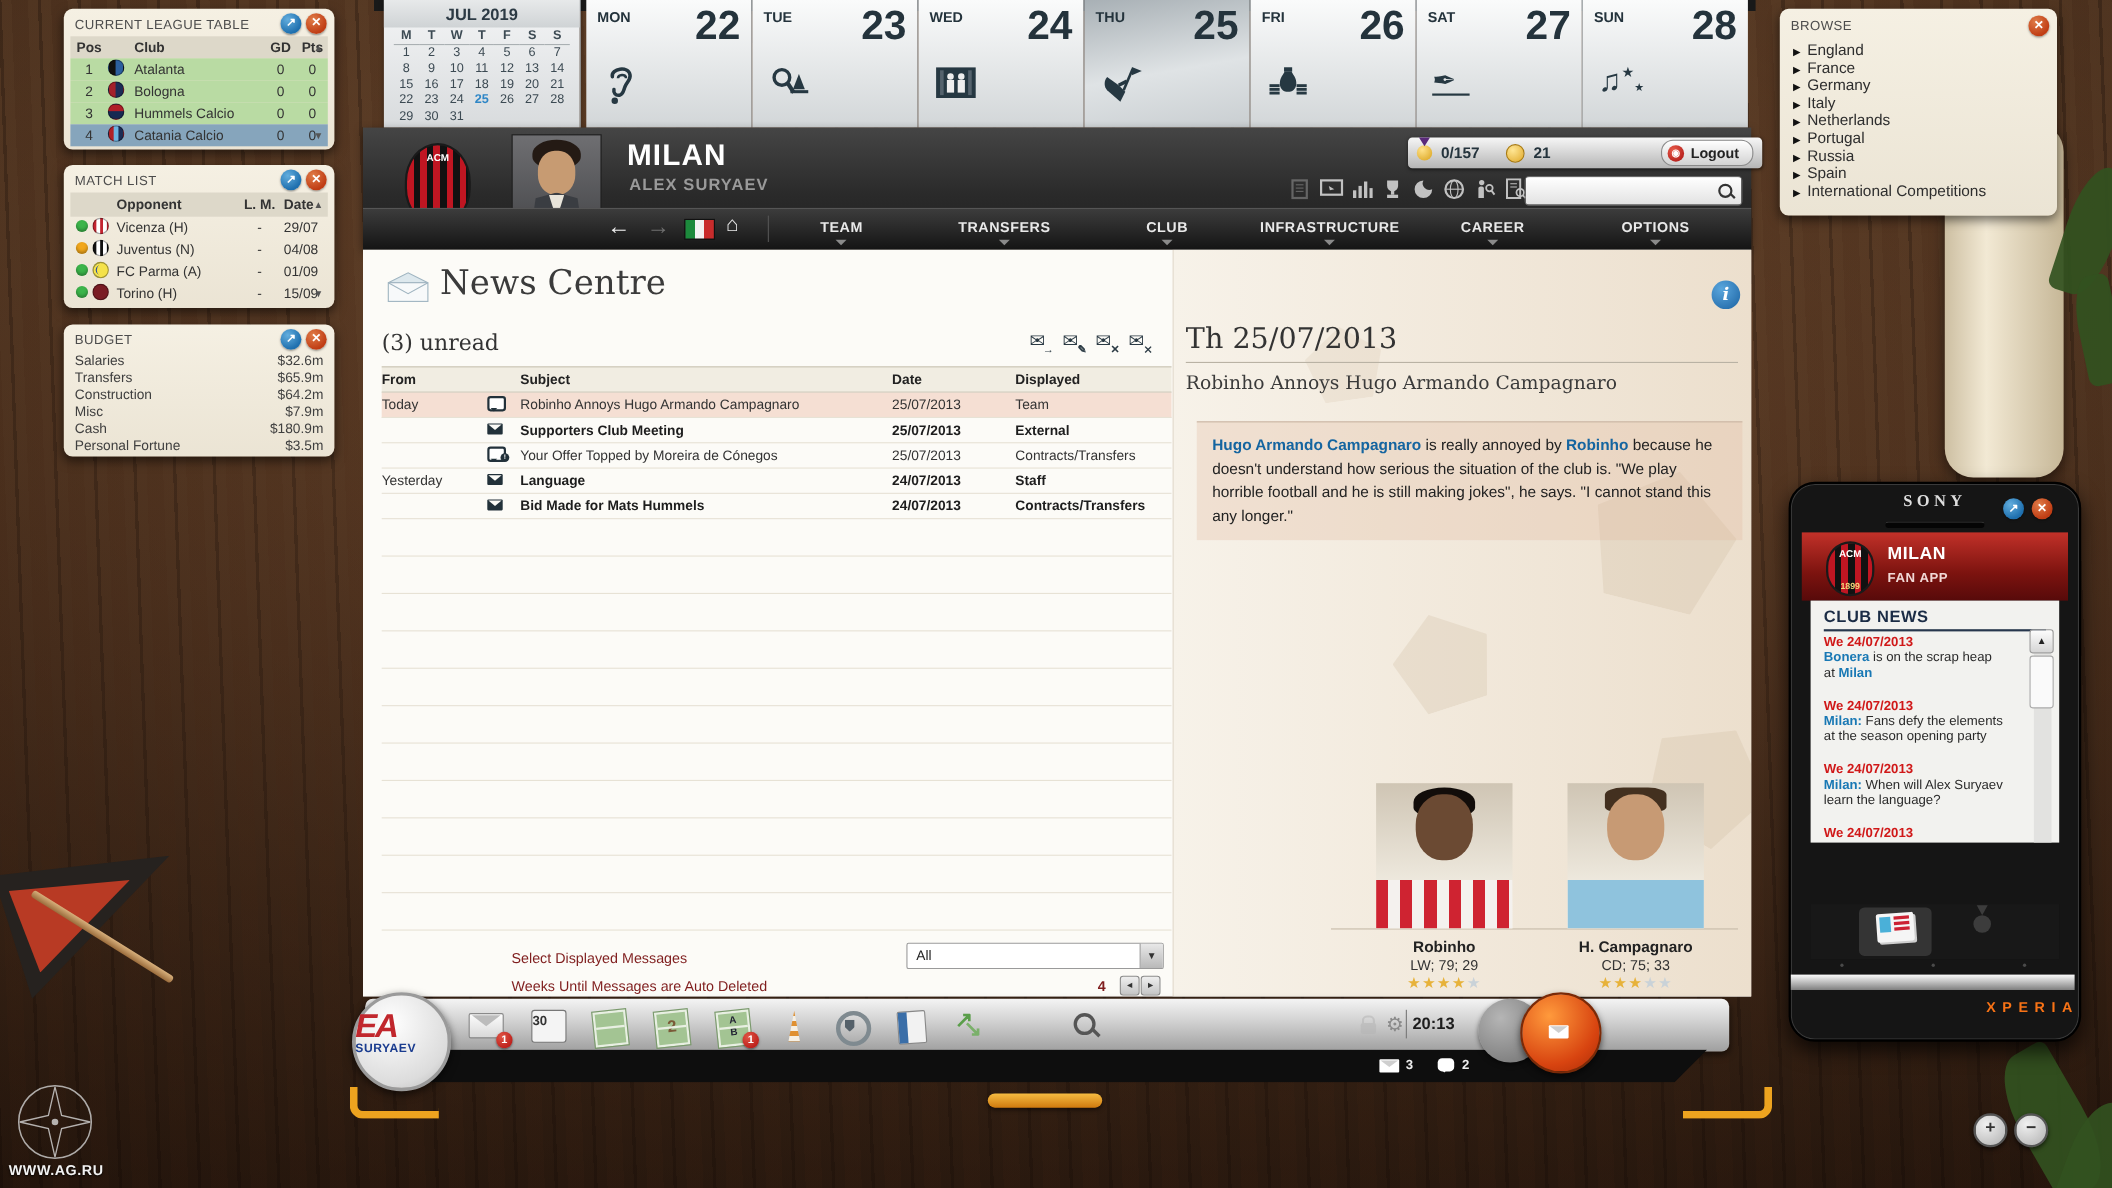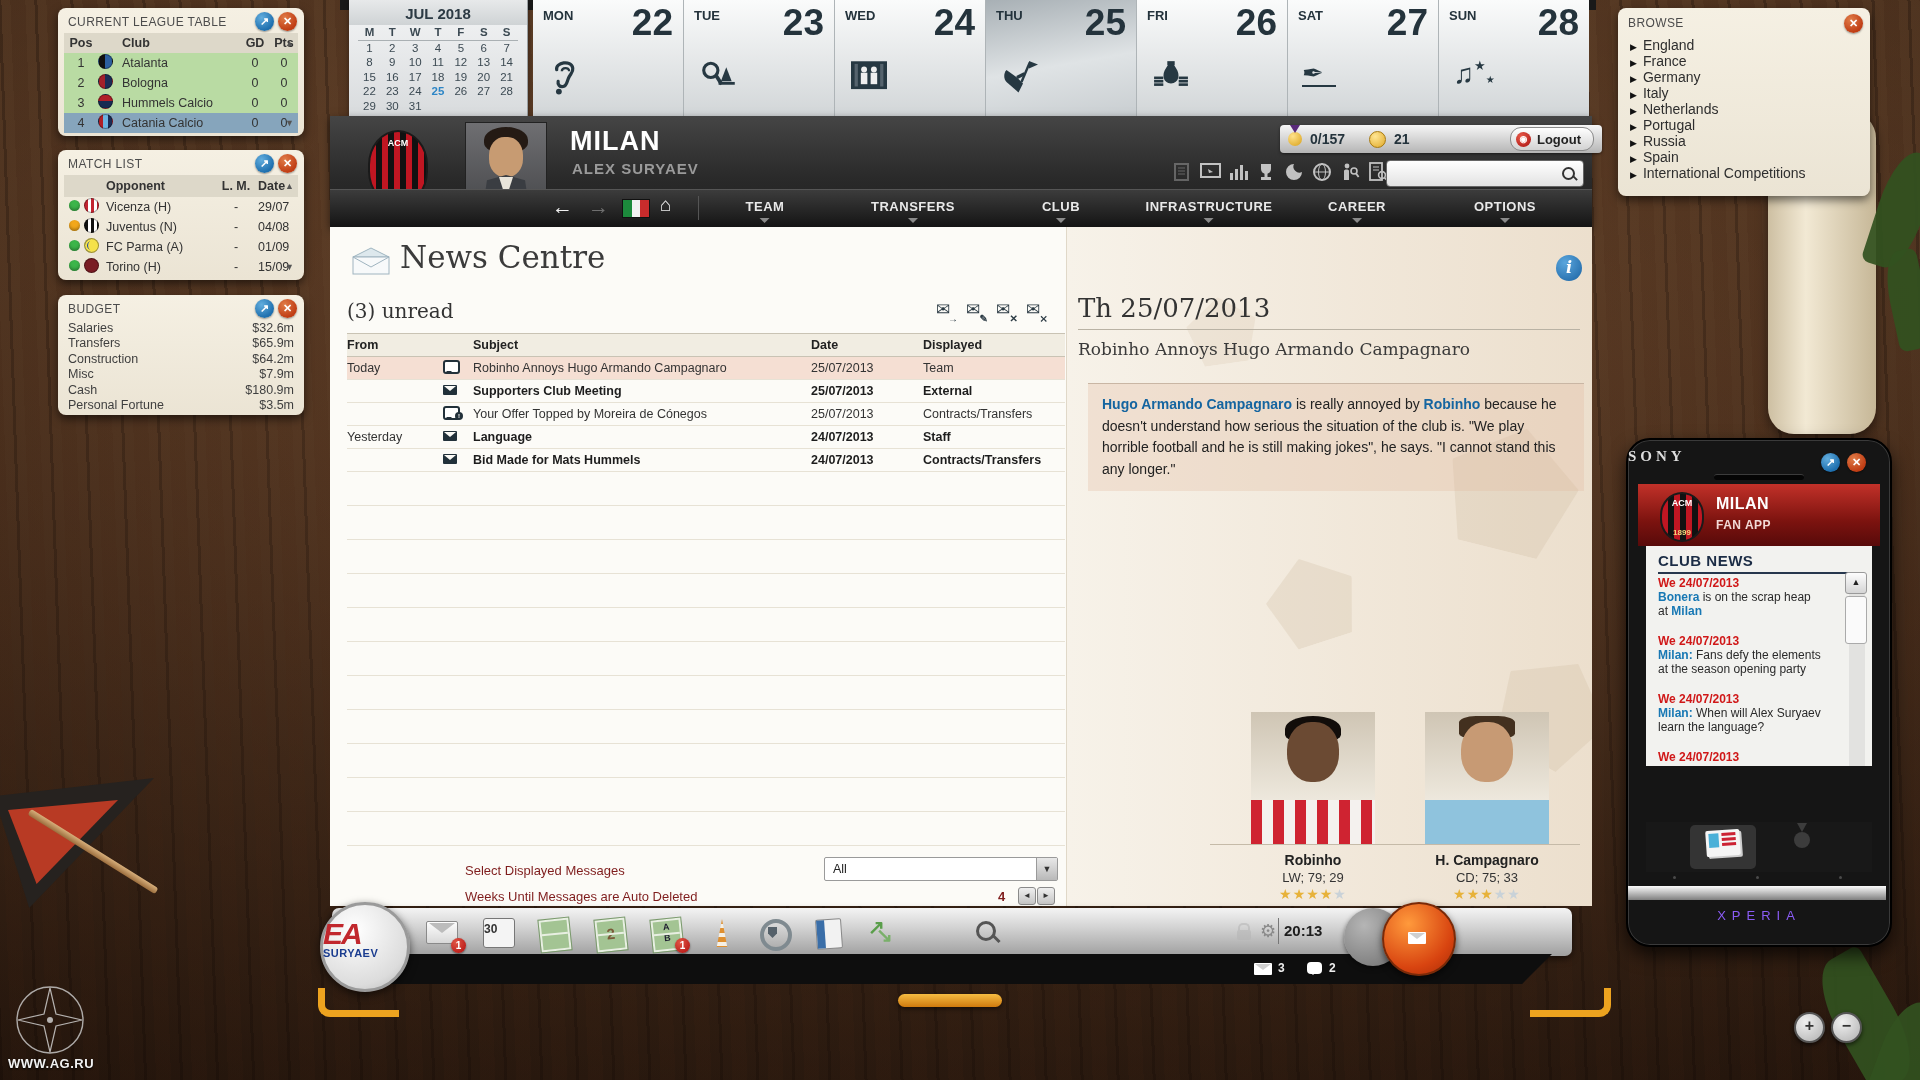--- a/index.html
+++ b/index.html
@@ -212,21 +212,21 @@
   .chat-w{position:absolute;width:15px;height:12px;background:#fff;border-radius:4px;}
   .chat-w::after{content:"";position:absolute;left:2px;bottom:-5px;border:4px solid transparent;border-top-color:#fff;}
   .strip-count{position:absolute;top:53px;font-size:12px;font-weight:bold;color:#eee;}
   
   #browse{left:1618px;top:8px;width:252px;height:188px;}
   .br-item{font-size:14px;color:#2e2e2e;height:16px;line-height:16px;padding-left:12px;}
   .br-item .tri{font-size:9px;color:#111;margin-right:6px;}
   
   #phone{position:absolute;left:1626px;top:438px;width:262px;height:505px;background:#151515;
     border:2px solid #000;border-radius:24px;box-shadow:0 8px 18px rgba(0,0,0,.7), inset 0 0 0 1px #3a3a3a;}
-  #p-sony{position:absolute;left:0;top:8px;width:100%;text-align:left;
+  #p-sony{position:absolute;left:0;top:8px;width:100%;text-align:center;
     font-family:"Liberation Serif",serif;font-size:15px;font-weight:bold;letter-spacing:4px;color:#dedede;}
   #p-speaker{position:absolute;left:86px;top:34px;width:90px;height:5px;border-radius:3px;background:#050505;border-top:1px solid #3c3c3c;}
   #p-red{position:absolute;left:10px;top:44px;width:242px;height:62px;
     background:linear-gradient(180deg,#c23129,#7c130f 60%,#570a0a);}
   #p-screen{position:absolute;left:18px;top:106px;width:226px;height:220px;background:#f2f2ef;overflow:hidden;}
   #p-cn{position:absolute;left:12px;top:6px;font-size:15px;font-weight:bold;color:#1b2c45;letter-spacing:.5px;}
   #p-cn-rule{position:absolute;left:12px;top:26px;width:202px;height:2px;background:#27374d;}
   .p-item{position:absolute;left:12px;width:165px;font-size:12px;line-height:14px;}
   .p-date{color:#d01818;font-weight:bold;}
   .p-blue{color:#1878b4;font-weight:bold;}
@@ -237,22 +237,22 @@
   #p-sb-thumb{position:absolute;right:5px;top:50px;width:20px;height:46px;background:#fafafa;border:1px solid #aaa;border-radius:3px;}
   #p-nav{position:absolute;left:18px;top:382px;width:226px;height:50px;background:#181818;}
   #p-nav-active{position:absolute;left:44px;top:3px;width:66px;height:44px;background:#343434;border-radius:5px;}
   .news-i{position:absolute;left:16px;top:8px;width:34px;height:26px;background:#f5f5f5;border-radius:2px;transform:rotate(-4deg);box-shadow:2px 2px 0 #cfcfcf;}
   .news-i::before{content:"";position:absolute;left:3px;top:3px;width:10px;height:14px;background:#4ab0d8;}
   .news-i::after{content:"";position:absolute;left:16px;top:3px;width:14px;height:3px;background:#c23;box-shadow:0 5px 0 #c23,0 10px 0 #c23;}
   .medal-i{position:absolute;left:148px;top:10px;width:16px;height:16px;border-radius:50%;background:#3c3c3c;}
   .medal-i::before{content:"";position:absolute;left:3px;top:-9px;border:5px solid transparent;border-top:9px solid #3c3c3c;}
   .p-dot{position:absolute;top:436px;width:3px;height:3px;border-radius:50%;background:#4a4a4a;}
   #p-silver{position:absolute;left:0px;top:446px;width:258px;height:14px;background:linear-gradient(180deg,#fbfbfb,#7f7f7f);}
-  #p-xperia{position:absolute;left:0;top:468px;width:100%;text-align:center;font-size:13px;
-    letter-spacing:6px;color:#8b5cf6;}
+  #p-xperia{position:absolute;left:0;top:468px;width:100%;text-align:right;font-size:13px;
+    letter-spacing:6px;color:#f97316;font-weight:bold;}
   
   #roll{position:absolute;left:1768px;top:112px;width:108px;height:322px;border-radius:26px;
     background:linear-gradient(90deg,#cdbfa2,#f2e9d4 35%,#c6b797);box-shadow:0 5px 12px rgba(0,0,0,.5);}
   .leaf{position:absolute;border-radius:50% 8px 50% 8px;background:#32511f;opacity:.92;}
   #pennant{position:absolute;left:-6px;top:778px;width:160px;height:130px;background:#26221f;
     clip-path:polygon(0 14%,100% 0,22% 100%);}
   #pennant2{position:absolute;left:8px;top:800px;width:110px;height:84px;background:#b83a24;
     clip-path:polygon(0 12%,100% 0,26% 100%);}
   #stick{position:absolute;left:18px;top:848px;width:150px;height:7px;background:linear-gradient(180deg,#d8b07c,#9a6c3c);
     transform:rotate(32deg);border-radius:3px;}
@@ -294,21 +294,21 @@
   <div id="watermark">WWW.AG.RU</div>
   <div class="zoom-btn" style="left:1794px;">+</div>
   <div class="zoom-btn" style="left:1831px;">−</div>
   <div class="o-bracket l" style="left:318px;"></div>
   <div class="o-bracket r" style="left:1530px;"></div>
   <div id="o-pill"></div>
 
   <div id="topbar-dark"></div>
 
   <div id="calendar">
-    <div id="cal-month">JUL 2018</div>
+    <div id="cal-month">JUL 2019</div>
     <div class="cal-grid-row hdr">
       <span>M</span>
         <span>T</span>
         <span>W</span>
         <span>T</span>
         <span>F</span>
         <span>S</span>
         <span>S</span>
     </div>
     <div class="cal-grid-row">

